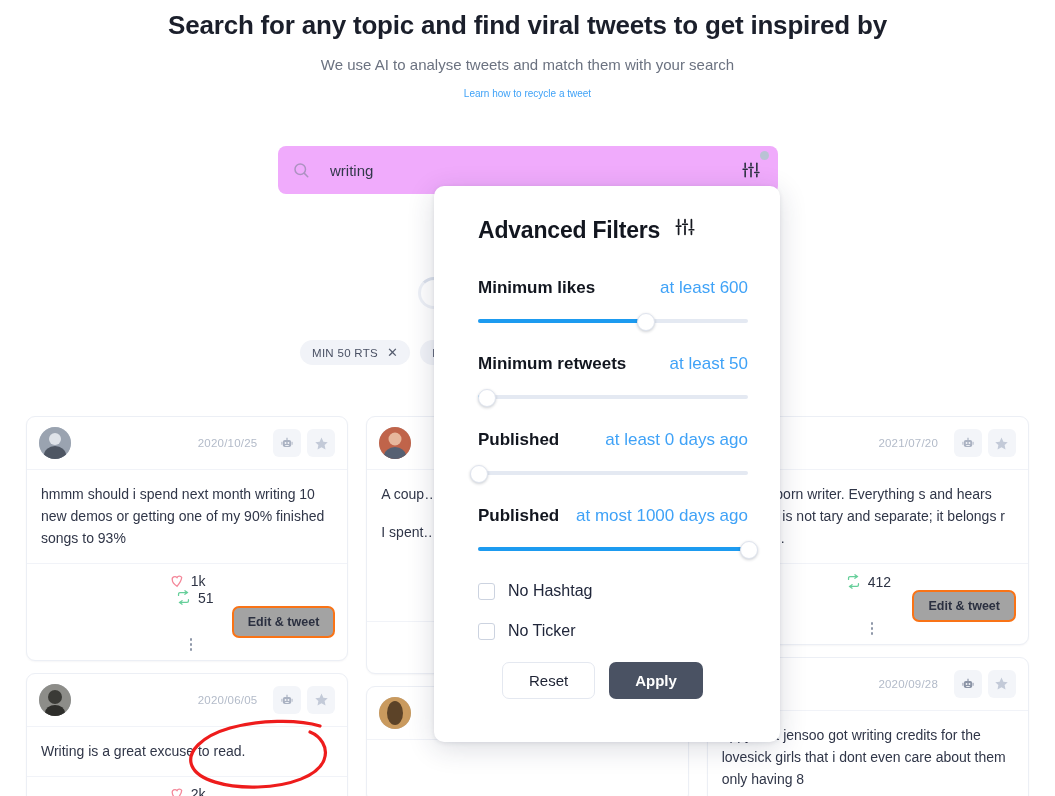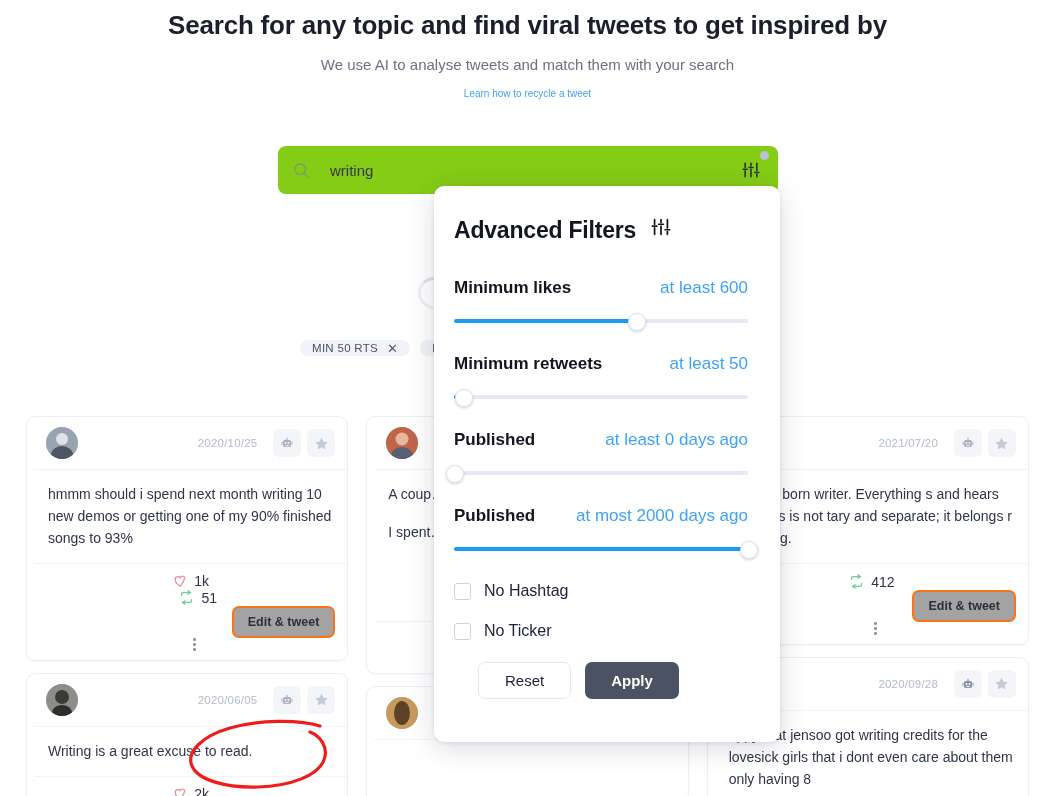--- a/index.html
+++ b/index.html
@@ -18,21 +18,21 @@
   .hero-sub{
     font-size:15px;color:#6b7280;margin:10px 0 0 0;line-height:22px;
   }
   .hero-link{
     display:inline-block;margin-top:12px;font-size:10px;color:#3fa2f7;
     text-decoration:none;cursor:pointer;
   }
   
   .search-wrap{
     position:absolute;left:278px;top:146px;width:500px;height:48px;
-    background:#84cc16;border-radius:8px;display:flex;align-items:center;
+    background:#f0abfc;border-radius:8px;display:flex;align-items:center;
     padding:0 14px;box-sizing:border-box;
   }
   .search-icon{width:18px;height:18px;flex:0 0 18px;opacity:.55;}
   .search-input{
     flex:1;border:0;background:transparent;outline:none;margin-left:18px;
     font-size:15px;font-family:"Liberation Sans",sans-serif;color:#32384a;
   }
   .search-input::placeholder{color:#9aa2b1;}
   .filter-toggle{
     position:relative;width:26px;height:26px;display:flex;align-items:center;
@@ -44,34 +44,34 @@
   }
   
   .spinner{
     position:absolute;left:418px;top:277px;width:26px;height:26px;
     border-radius:50%;border:3px solid #e8ecf4;border-top-color:#cfd7e6;
     opacity:.75;
   }
   
   .chips{position:absolute;left:300px;top:340px;display:flex;gap:10px;}
   .chip{
-    background:#f1f3f8;border-radius:13px;height:16px;display:flex;
+    background:#f1f3f8;border-radius:13px;height:25px;display:flex;
     align-items:center;gap:9px;padding:0 12px;font-size:11.5px;
     color:#4a5164;letter-spacing:.3px;white-space:nowrap;cursor:pointer;
   }
   .chip-x{font-size:13px;color:#555c6e;line-height:1;}
   
   .board{
     position:absolute;left:0;top:416px;width:1055px;height:380px;
     display:flex;gap:18px;padding:0 26px;box-sizing:border-box;
   }
   .col{flex:1;display:flex;flex-direction:column;gap:12px;min-width:0;}
   .card{
     background:#fff;border:1px solid #eceff5;border-radius:9px;
-    box-shadow:0 1px 2px rgba(22,30,50,.04);overflow:hidden;flex:0 0 auto;padding-left:7px;
+    box-shadow:0 1px 2px rgba(22,30,50,.04);overflow:hidden;flex:0 0 auto;
   }
   .card-head{
     display:flex;align-items:center;padding:10px 12px;border-bottom:1px solid #f1f3f8;
   }
   .avatar{
     width:32px;height:32px;border-radius:50%;flex:0 0 32px;overflow:hidden;
     background:#cfd4de;
   }
   .avatar svg{display:block;}
   .card-date{
@@ -100,21 +100,21 @@
   .kebab{
     width:18px;display:flex;flex-direction:column;align-items:center;gap:2.5px;
     margin-left:8px;cursor:pointer;
   }
   .kebab i{width:2.5px;height:2.5px;border-radius:50%;background:#8e97a8;display:block;}
   
   .panel{
     position:absolute;left:434px;top:186px;width:346px;height:556px;
     background:#fff;border-radius:10px;
     box-shadow:0 6px 28px rgba(28,38,66,.16), 0 1px 4px rgba(28,38,66,.10);
-    padding:30px 32px 0 20px;box-sizing:border-box;z-index:40;
+    padding:30px 32px 0 44px;box-sizing:border-box;z-index:40;
   }
   .panel-title{
     display:flex;align-items:center;gap:14px;margin:0 0 34px 0;
     font-size:23px;font-weight:bold;color:#12161f;letter-spacing:-.2px;
   }
   .frow{
     display:flex;align-items:baseline;justify-content:space-between;margin-bottom:12px;
   }
   .flabel{font-size:17px;font-weight:bold;color:#12161f;}
   .fvalue{font-size:17px;color:#3fa2f7;font-weight:normal;}
@@ -516,21 +516,21 @@
     <div class="slider">
       <span class="track"></span>
       <span class="fill" style="width: 0%;"></span>
       <span class="knob" style="left: 0%;"></span>
     </div>
   </div>
 
   <div>
     <div class="frow">
       <span class="flabel">Published</span>
-      <span class="fvalue">at most 2000 days ago</span>
+      <span class="fvalue">at most 1000 days ago</span>
     </div>
     <div class="slider">
       <span class="track"></span>
       <span class="fill" style="width: 100%;"></span>
       <span class="knob" style="left: 100%;"></span>
     </div>
   </div>
 
   <div class="cbrow">
     <span class="cbox"></span>

